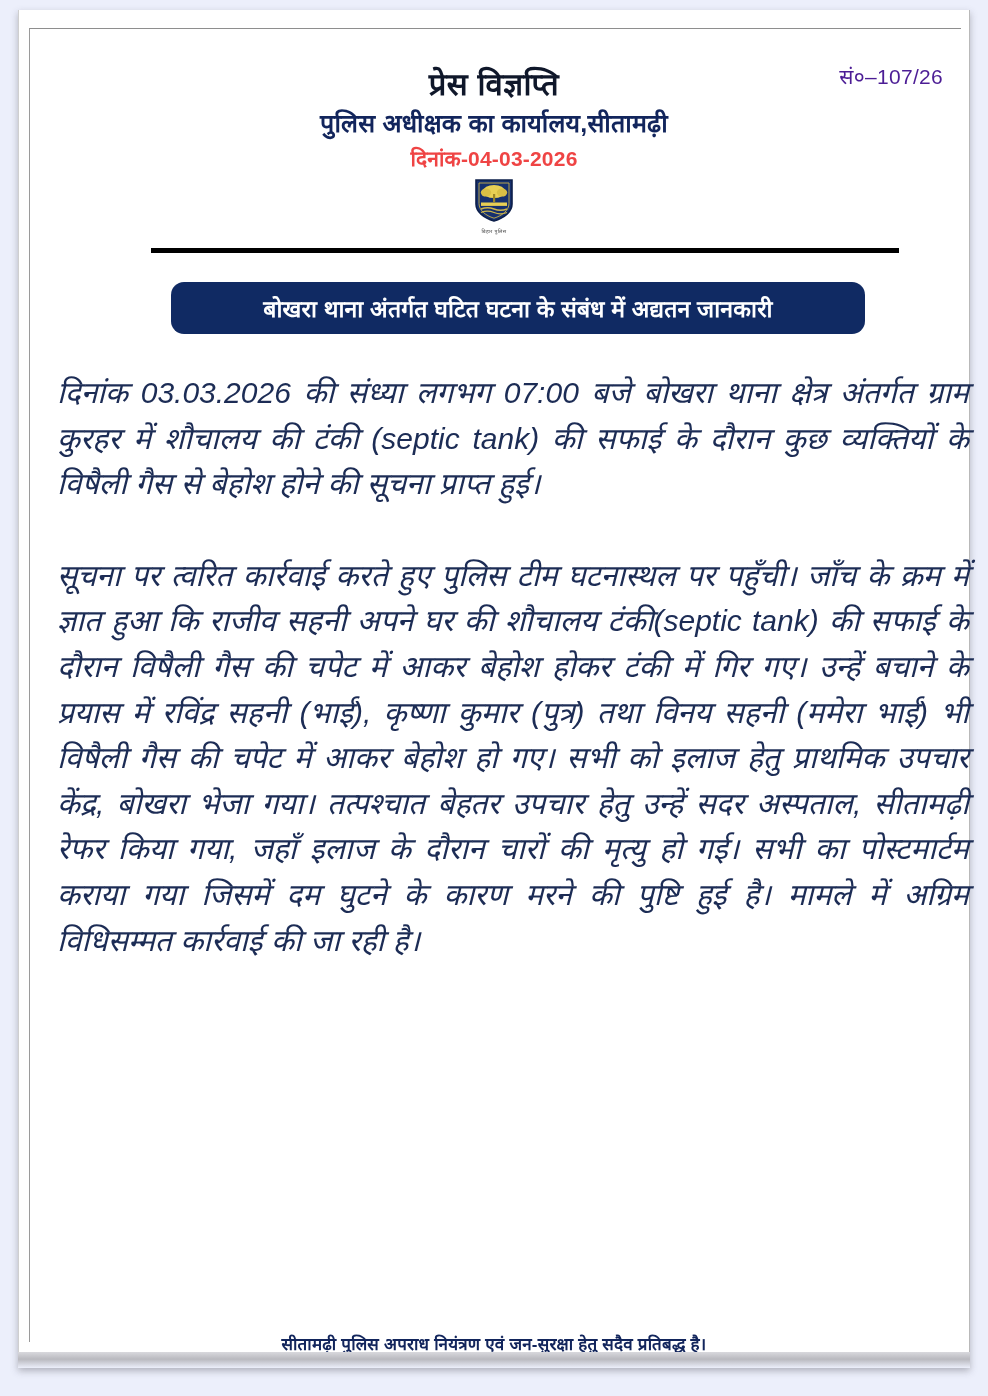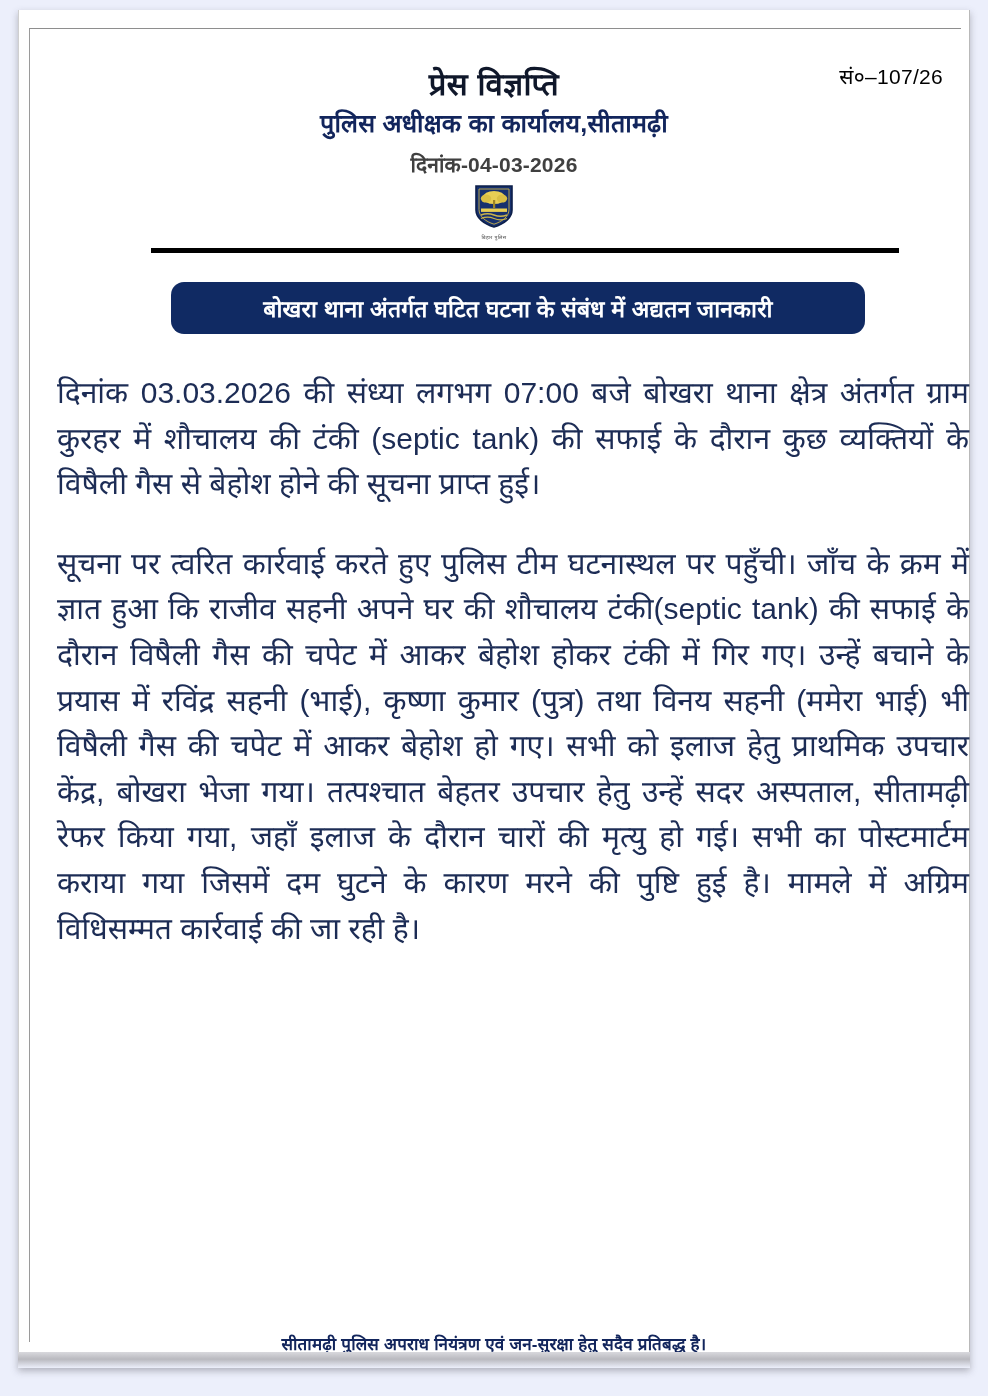--- a/index.html
+++ b/index.html
@@ -46,21 +46,21 @@
     height: 16px;
     background: linear-gradient(to bottom, #d9d9dd 0%, #b9b9bf 45%, #eceffb 100%);
   }
 
   
   .refno {
     position: absolute;
     top: 52px;
     right: 26px;
     font-size: 21px;
-    color: #000000;
+    color: #4c1d95;
     letter-spacing: 0.3px;
     font-family: "Liberation Sans", sans-serif;
   }
 
   
   .header {
     position: absolute;
     left: 0;
     right: 0;
     top: 56px;
@@ -75,22 +75,22 @@
   }
   .office-line {
     font-size: 25px;
     font-weight: bold;
     color: #12255c;
     letter-spacing: 0.2px;
   }
   .header-date {
     font-size: 21px;
     font-weight: bold;
-    color: #404040;
-    margin-top: 11px;
+    color: #ef4444;
+    margin-top: 5px;
     letter-spacing: 0.2px;
   }
 
   
   .emblem-wrap {
     margin-top: 6px;
     display: flex;
     flex-direction: column;
     align-items: center;
     justify-content: center;
@@ -140,22 +140,22 @@
     position: absolute;
     left: 38px;
     top: 360px;
     width: 912px;
     color: #1c2c55;
     font-size: 30px;
     line-height: 1.52;
     text-align: justify;
     text-justify: inter-word;
   }
-  .para { margin: 0; }
-  .para + .para { margin-top: 34px; }
+  .para { margin: 0; font-style: italic; }
+  .para + .para { margin-top: 46px; }
 
   
   .footer {
     position: absolute;
     left: 0;
     right: 0;
     top: 1322px;
     text-align: center;
   }
   .footer-text {

